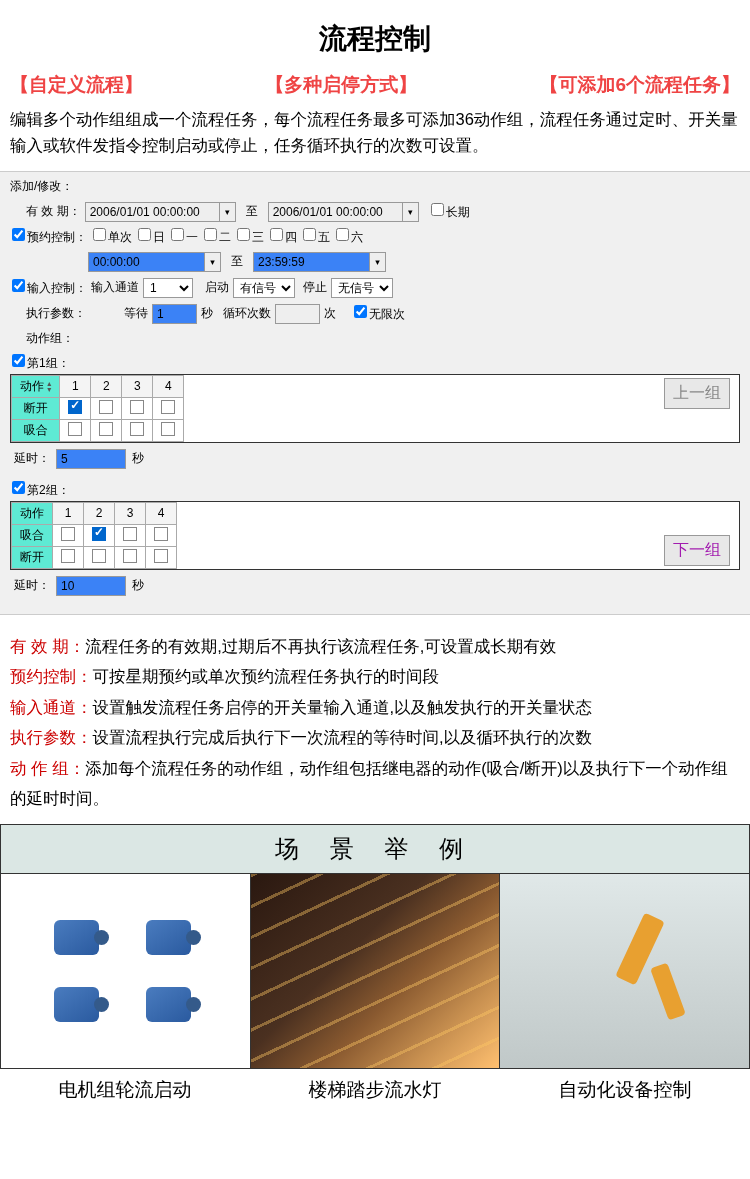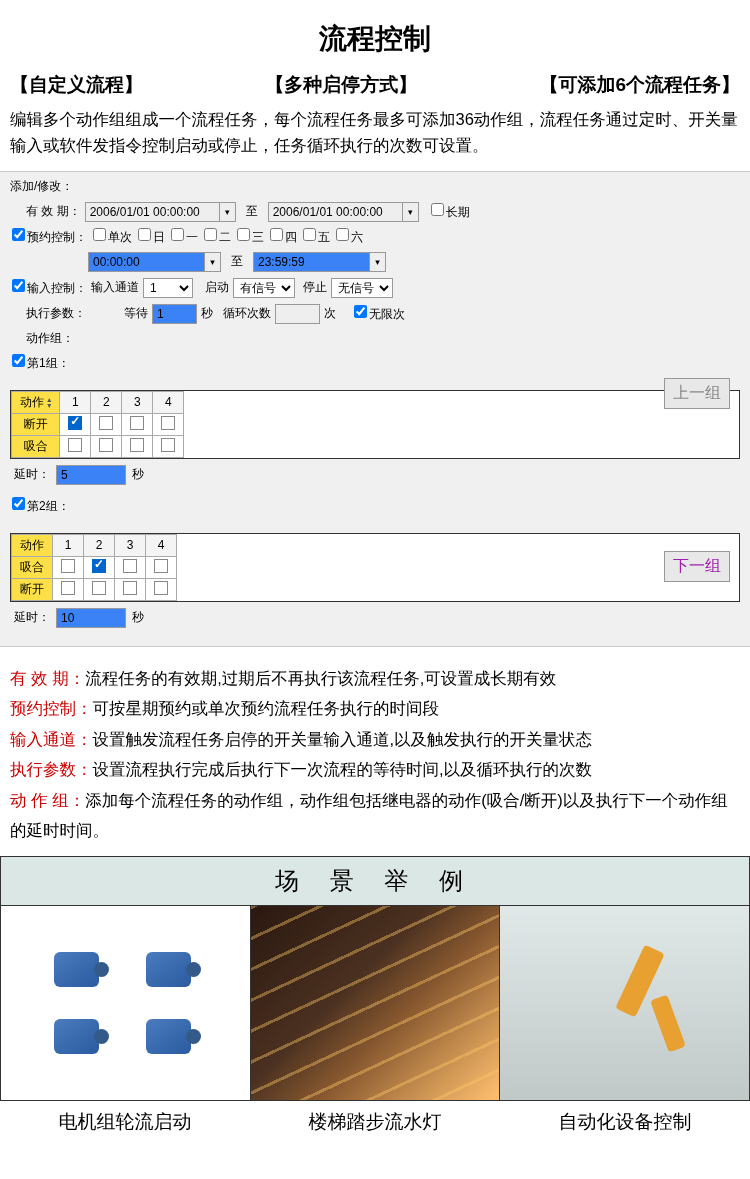--- a/index.html
+++ b/index.html
@@ -1,34 +1,34 @@
 <!DOCTYPE html>
 <html><head>
 <meta charset="utf-8">
 <style>
   * { box-sizing: border-box; margin: 0; padding: 0; }
   body { font-family: "Microsoft YaHei", SimSun, sans-serif; font-size: 13px; color: #000; width: 750px; background: #fff; }
   .title { font-size: 28px; font-weight: bold; text-align: center; padding: 20px 4px 14px; }
   .tags { display: flex; justify-content: space-between; padding: 0 10px 8px; }
-  .tags span { color: #000000; font-size: 19px; font-weight: bold; }
+  .tags span { color: #ef4444; font-size: 19px; font-weight: bold; }
   .desc { padding: 0 10px 12px; font-size: 16.5px; line-height: 1.6; }
   .panel { background: #f0f0f0; border-top: 1px solid #ccc; border-bottom: 1px solid #ccc; padding: 6px 10px 10px; font-family: SimSun, sans-serif; font-size: 12px; }
   .row { display: flex; align-items: center; gap: 4px; padding: 3px 0; }
   .lbl { min-width: 62px; }
   input[type=checkbox] { margin: 0 2px; }
   .tinput { border: 1px solid #999; background: #3b82f6; padding: 2px 4px; font-size: 12px; font-family: inherit; height: 20px; }
   .dd { display: inline-flex; align-items: center; }
   .dd .arrow { display: inline-block; border: 1px solid #999; border-left: none; background: #eee; width: 16px; height: 20px; text-align: center; line-height: 18px; font-size: 9px; }
   .sel { border: 1px solid #999; background: #fff; padding: 1px 2px; font-size: 12px; height: 20px; }
-  .group-hdr { padding: 4px 0 18px; }
+  .group-hdr { padding: 4px 0 2px; }
   .group-box { background: #fff; border: 1px solid #333; padding: 0; }
   .act-table { border-collapse: collapse; font-size: 12px; }
   .act-table th, .act-table td { border: 1px solid #aaa; padding: 2px 8px; text-align: center; background: #fff; }
   .act-table th { background: #f4f4f4; font-weight: normal; }
-  .act-table .hdr-left { background: #fde047; margin-left: 28px; }
+  .act-table .hdr-left { background: #5eead4; margin-left: 28px; }
   .cb-cell { width: 24px; }
   .checked-blue { position: relative; display: inline-block; width: 14px; height: 14px; background: #0066cc; border: 1px solid #0066cc; }
   .checked-blue::after { content: "✓"; color: #fff; position: absolute; left: 1px; top: -3px; font-size: 12px; font-weight: bold; }
   .empty-cb { display: inline-block; width: 14px; height: 14px; border: 1px solid #888; background: #fff; }
   .delay-row { padding: 6px 4px 8px; display: flex; align-items: center; gap: 6px; }
   .nav-btn { border: 1px solid #999; background: #e8e8e8; color: #888; padding: 4px 8px; font-size: 16px; position: absolute; right: 10px; }
   .group-wrap { position: relative; }
   .sort-ind { display: inline-block; font-size: 8px; line-height: 6px; vertical-align: middle; color: #555; }
   .explain { padding: 16px 10px 10px; font-size: 16.5px; line-height: 1.85; }
   .explain .term { color: #c00; letter-spacing: 0; }

